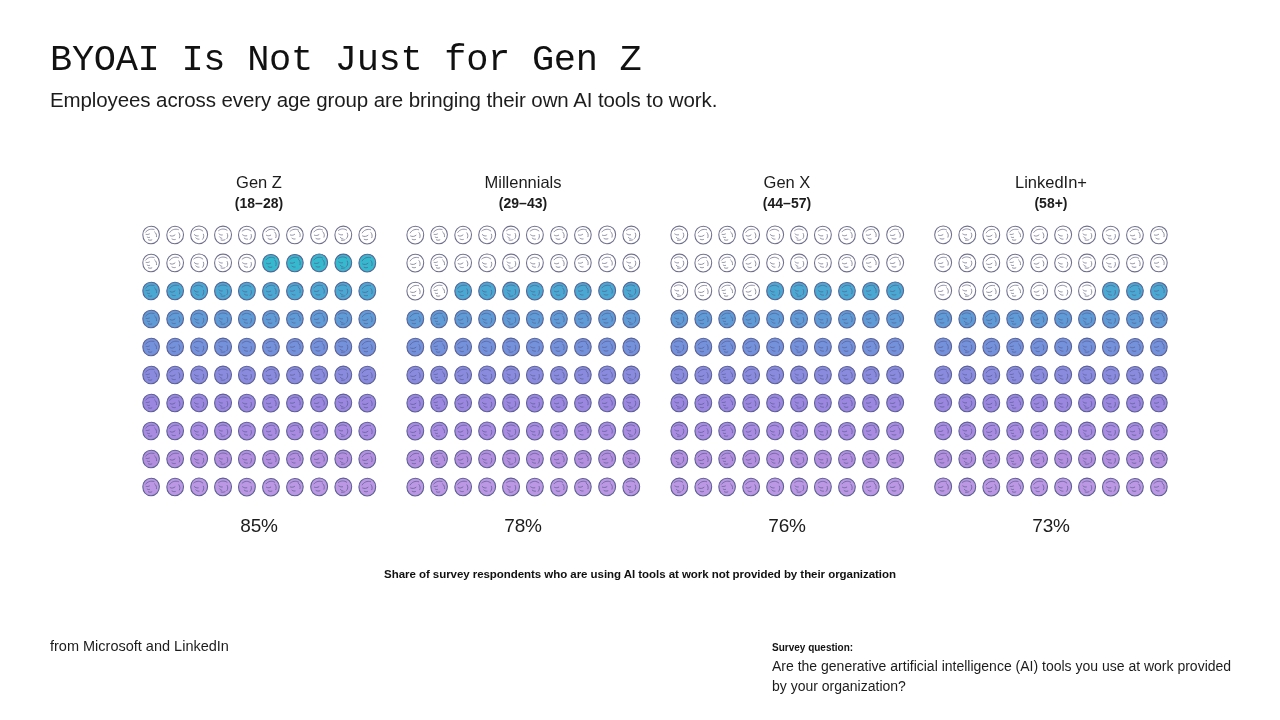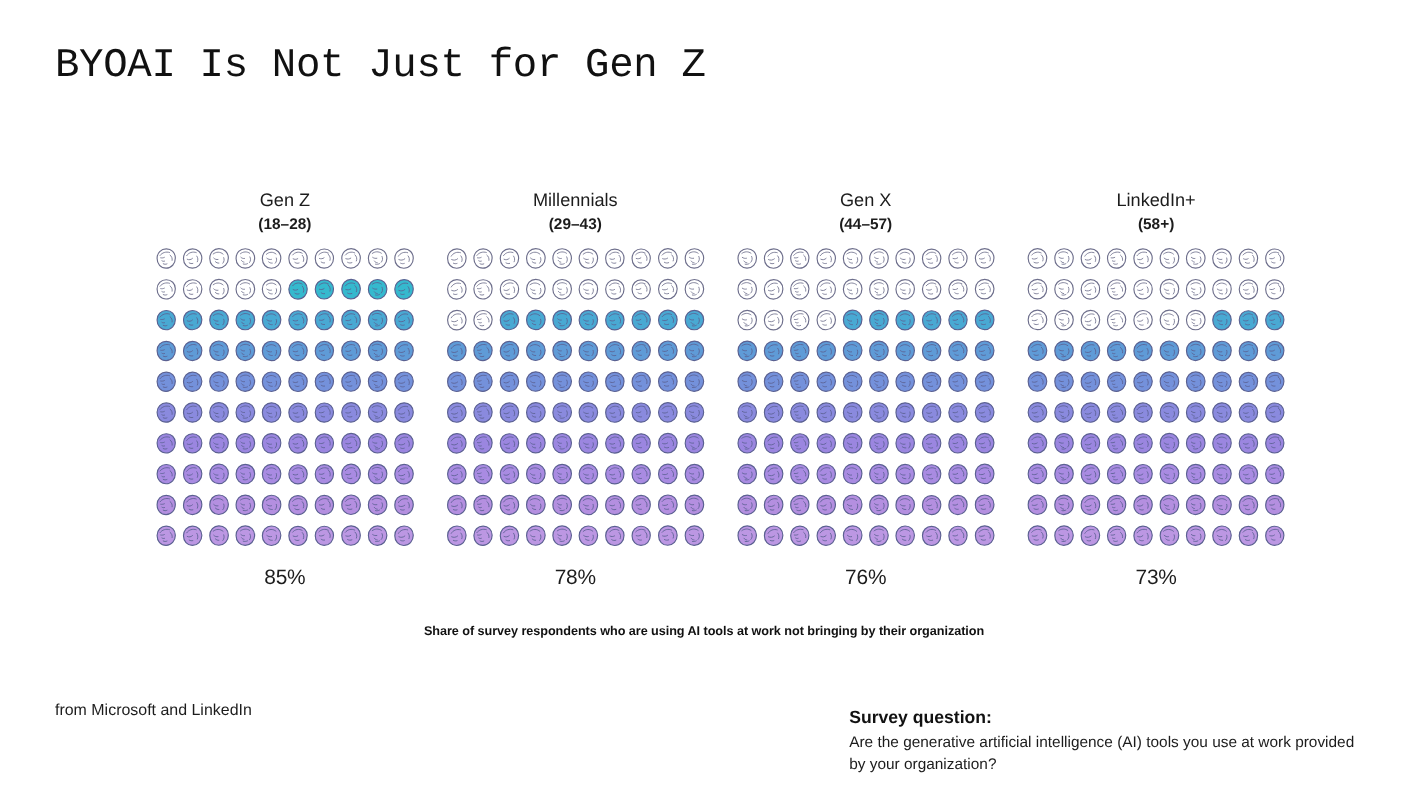--- a/index.html
+++ b/index.html
@@ -131,37 +131,38 @@
     color: #1c1c1c;
     line-height: 1.35;
   }
   #footer-right {
     position: absolute;
     left: 772px;
     top: 641px;
     width: 470px;
   }
   #survey-label {
-    font-size: 16px;
+    font-size: 10px;
     font-weight: bold;
     color: #111111;
     line-height: 1.45;
   }
   #survey-question {
     font-size: 14px;
     font-weight: 400;
     color: #1c1c1c;
     line-height: 1.45;
   }
 </style>
 </head>
 <body>
 
 <div id="header">
   <div id="title">BYOAI Is Not Just for Gen Z</div>
+  <div id="subtitle">Employees across every age group are bringing their own AI tools to work.</div>
 </div>
 
 <div id="chart">
     <div class="group">
       <div class="group-head">
         <div class="group-name">Gen Z</div>
         <div class="group-range">(18–28)</div>
       </div>
       <div class="grid">
         <span class="cell">
@@ -2589,21 +2590,21 @@
           <svg viewBox="0 0 24 28" width="24" height="28">
             <path d="M11.8 3.4c4.7 0 8.4 3.5 8.4 8.3 0 5.4-3.7 9.1-8.5 9.1-4.7 0-8.1-3.6-8.1-8.8 0-5 3.6-8.6 8.2-8.6z" fill="#BC97E3" stroke="#5b6191" stroke-width="1.05" stroke-linejoin="round"></path>
             <path d="M6.9 8.5c2.2-2.4 5.8-3 8.6-1.5 M7.4 12c1.4.5 3 .3 4.2-.6 M9 15.2c.9.7 2 1 3.1.8 M15.1 7.9c1.8 1.3 2.6 3.7 1.9 5.8" fill="none" stroke="#5b6191" stroke-width="0.85" stroke-linecap="round" opacity="0.9"></path>
           </svg>
         </span>
       </div>
       <div class="pct">73%</div>
     </div>
   </div>
 
-<div id="caption">Share of survey respondents who are using AI tools at work not bringing by their organization</div>
+<div id="caption">Share of survey respondents who are using AI tools at work not provided by their organization</div>
 
 <div id="footer-left">
   <div id="report-source">from Microsoft and LinkedIn</div>
 </div>
 
 <div id="footer-right">
   <div id="survey-label">Survey question:</div>
   <div id="survey-question">Are the generative artificial intelligence (AI) tools you use at work provided by your organization?</div>
 </div>
 

